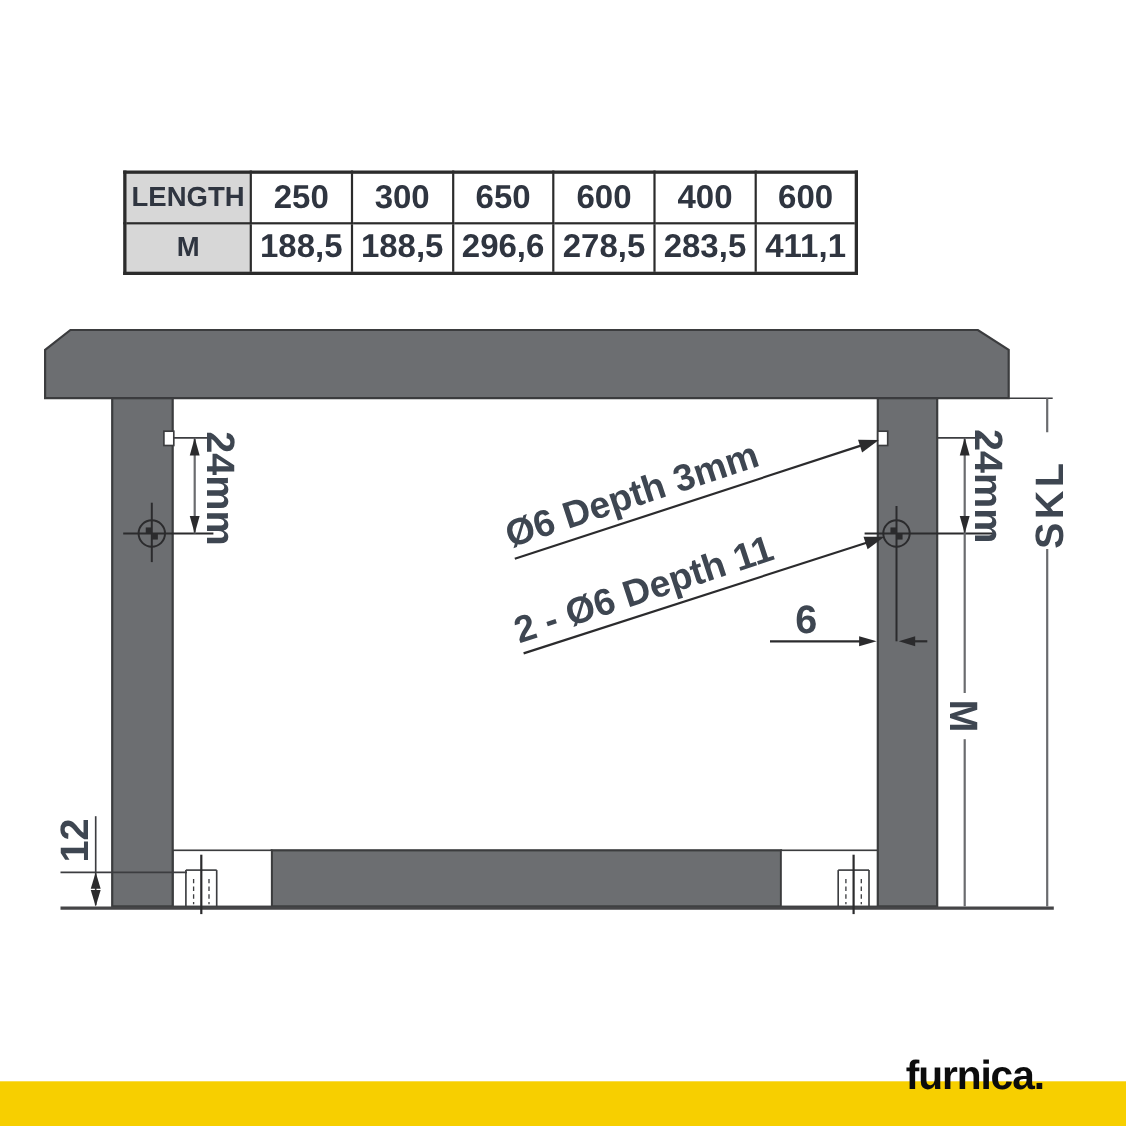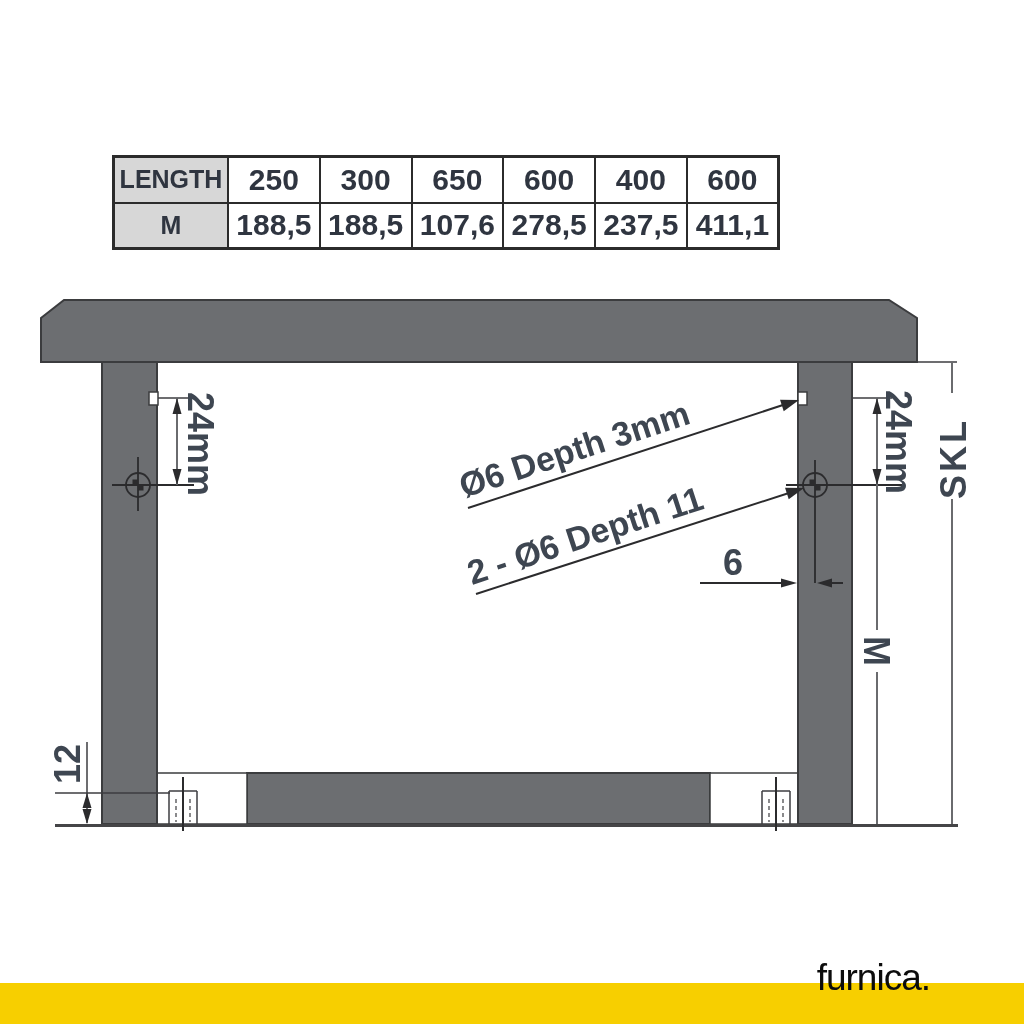--- a/index.html
+++ b/index.html
@@ -24,21 +24,21 @@
   .leader{stroke:#2b2b2d;stroke-width:2px;fill:none;}
   .dash{stroke:#3c3d40;stroke-width:1.2px;fill:none;stroke-dasharray:4 3;}
   .arrow{fill:#2b2b2d;stroke:none;}
   .xhair{stroke:#2b2b2d;stroke-width:1.8px;fill:none;}
   text.dim{font-family:"Liberation Sans",sans-serif;font-weight:bold;font-size:36px;fill:#3e4651;}
   text.callout{font-family:"Liberation Sans",sans-serif;font-weight:bold;font-size:34px;fill:#3e4651;}
   text.skl{letter-spacing:3px;}
 
   
   .footer-bar{position:absolute;left:0;top:983px;width:1024px;height:41px;background:#F7CF00;}
-  .brand{position:absolute;top:957px;right:94px;font-weight:normal;font-size:37px;
+  .brand{position:absolute;top:957px;right:75px;font-weight:bold;font-size:37px;
          letter-spacing:-1px;color:#0c0c0c;}
 </style>
 </head>
 <body>
 
 <div class="stage">
 
   <table class="dims">
     <tbody>
         <tr>
@@ -47,23 +47,23 @@
       <td>300</td>
       <td>650</td>
       <td>600</td>
       <td>400</td>
       <td>600</td>
     </tr>
     <tr>
       <td class="hd">M</td>
       <td>188,5</td>
       <td>188,5</td>
-      <td>107,6</td>
+      <td>296,6</td>
       <td>278,5</td>
-      <td>237,5</td>
+      <td>283,5</td>
       <td>411,1</td>
     </tr>
   </tbody>
     </table>
 
   <svg class="drawing" viewBox="0 0 1024 1024">
 
     <rect x="247" y="773" width="463" height="51" class="panelfill"></rect>
 
     <rect x="157" y="773" width="90" height="51" class="notch"></rect>

